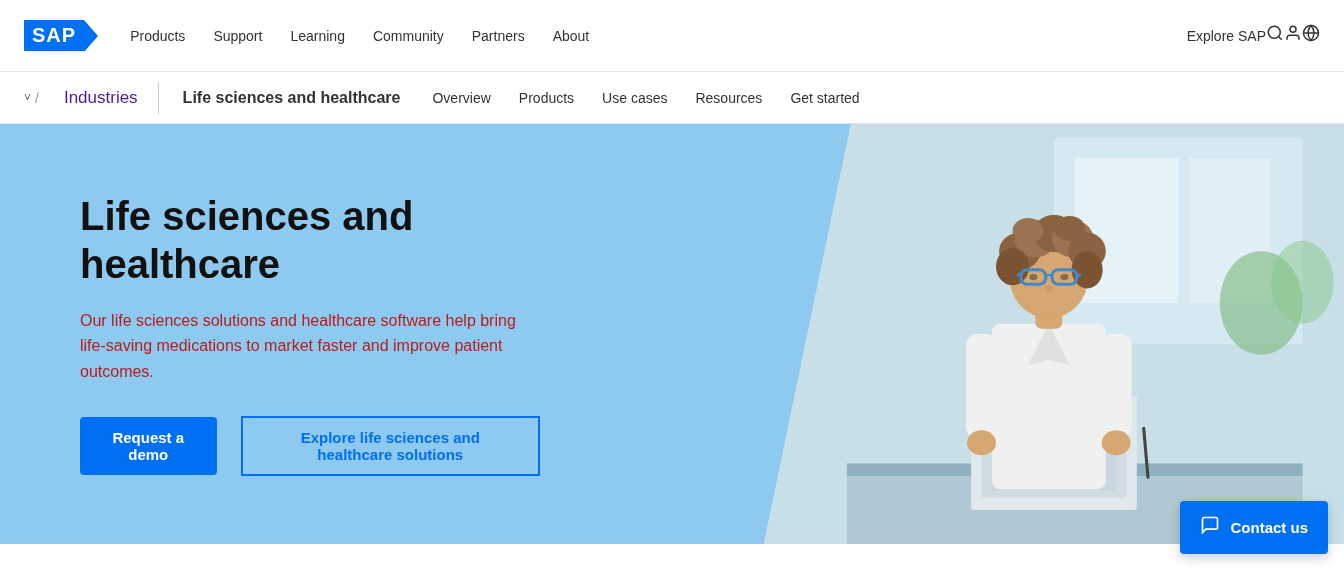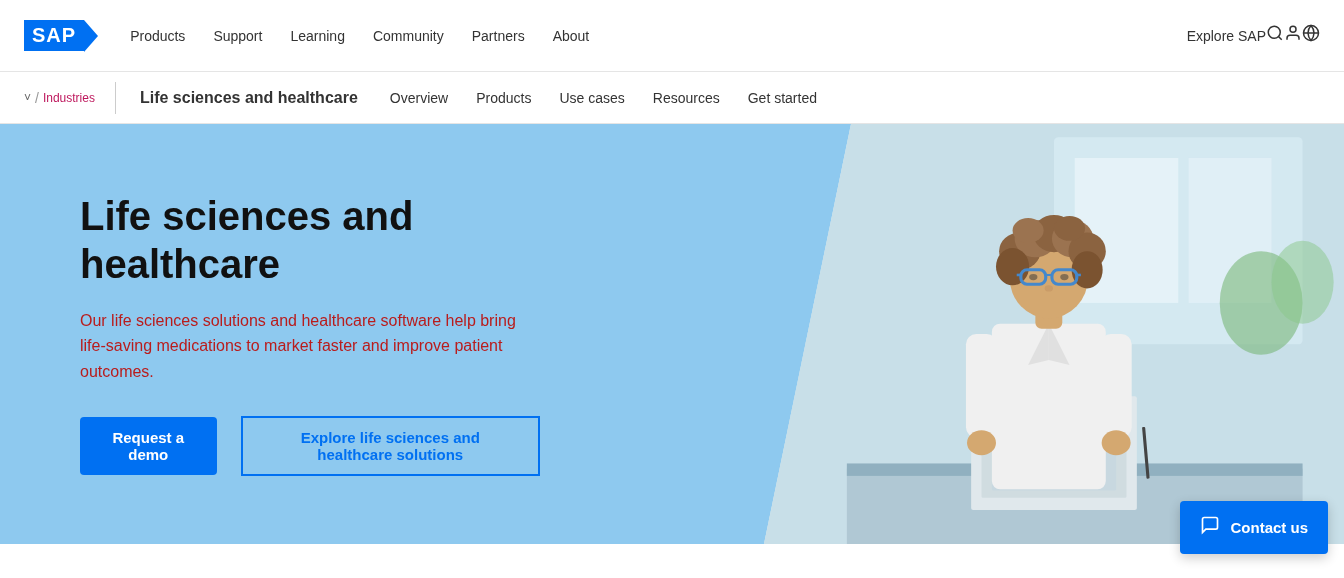--- a/index.html
+++ b/index.html
@@ -86,23 +86,24 @@
     }
     .breadcrumb-chevron {
       font-size: 12px;
       color: #666;
     }
     .breadcrumb-sep {
       color: #999;
       font-size: 14px;
     }
     .breadcrumb-industries {
-      font-size: 12px;
-      color: #be185d;
-      cursor: pointer;
+      font-size: 17px;
+      color: #4c1d95;
+      cursor: pointer;
+      margin-left: 21px;
     }
     .sub-nav-divider {
       width: 1px;
       height: 32px;
       background: #ccc;
       margin-right: 24px;
     }
     .page-title {
       font-size: 16px;
       font-weight: 700;

